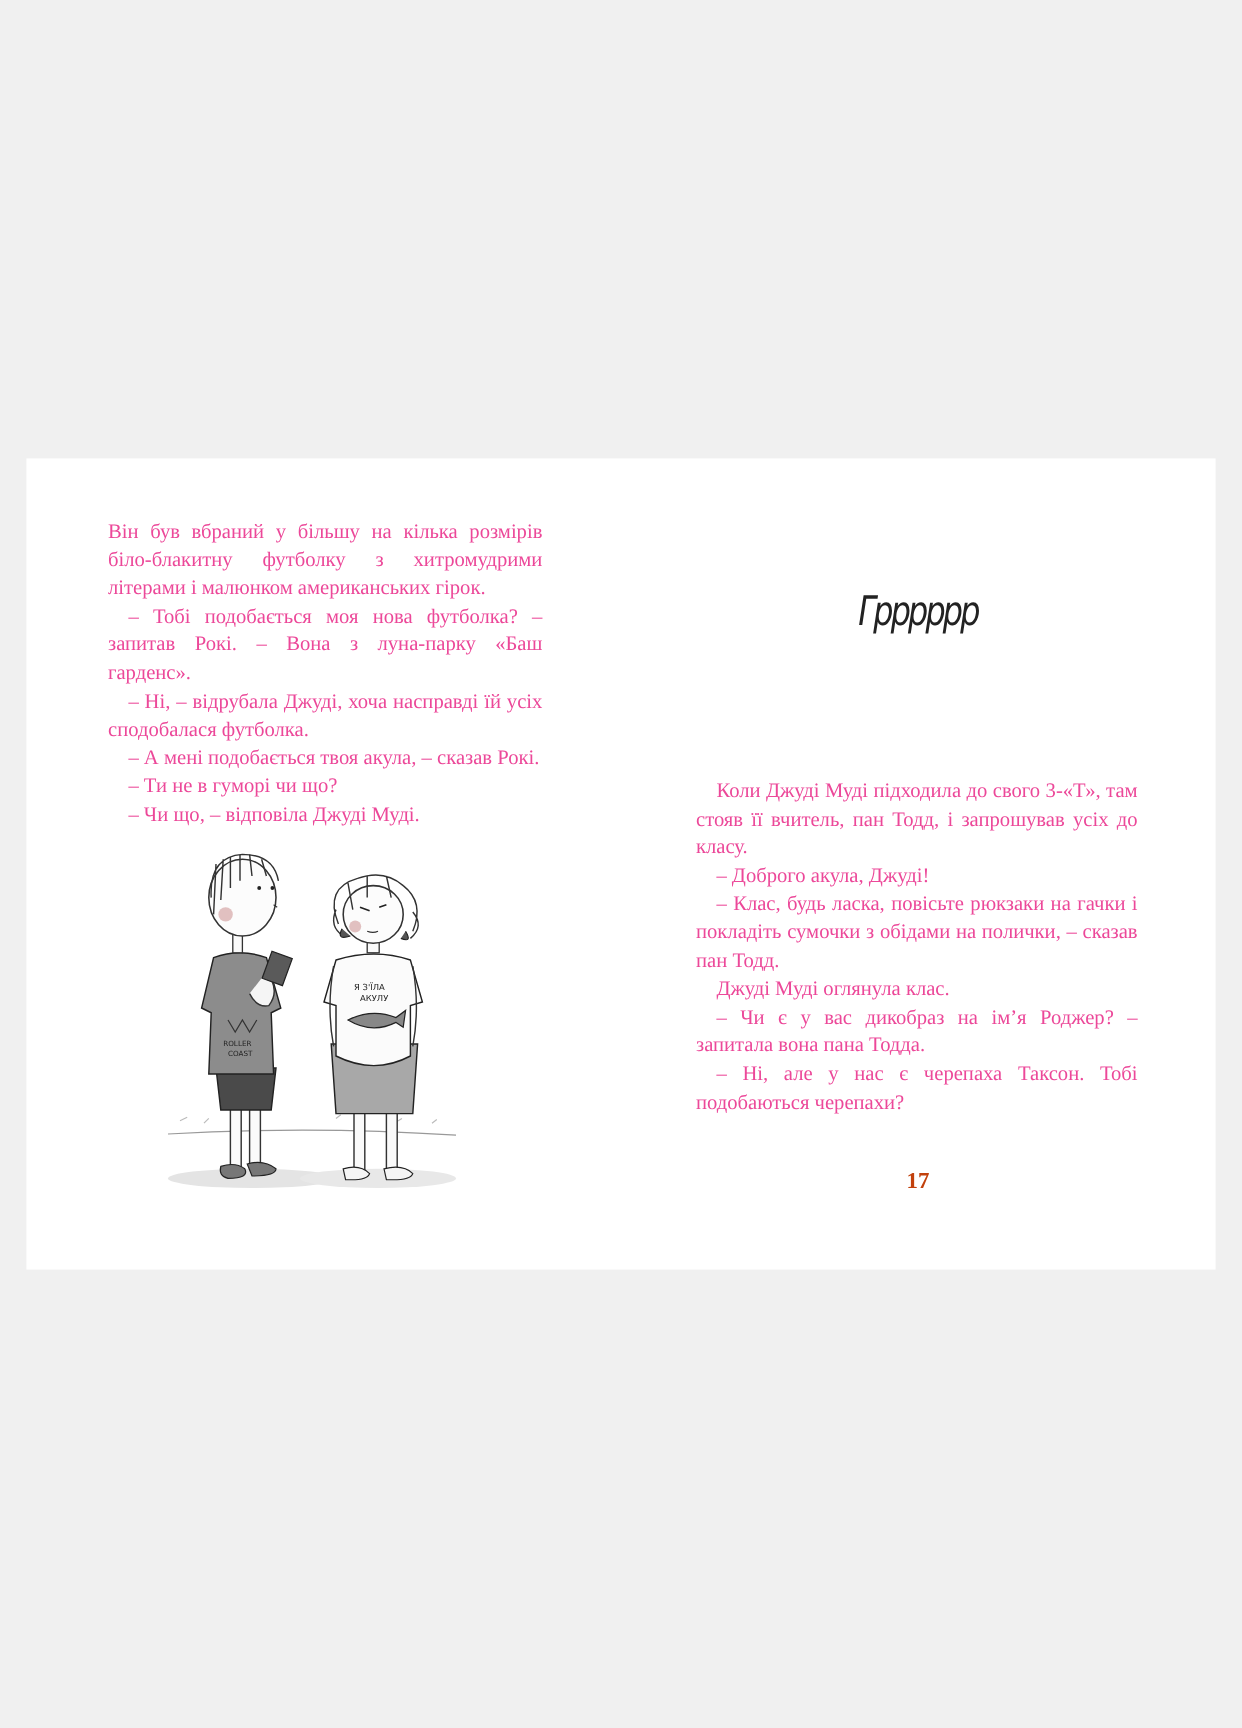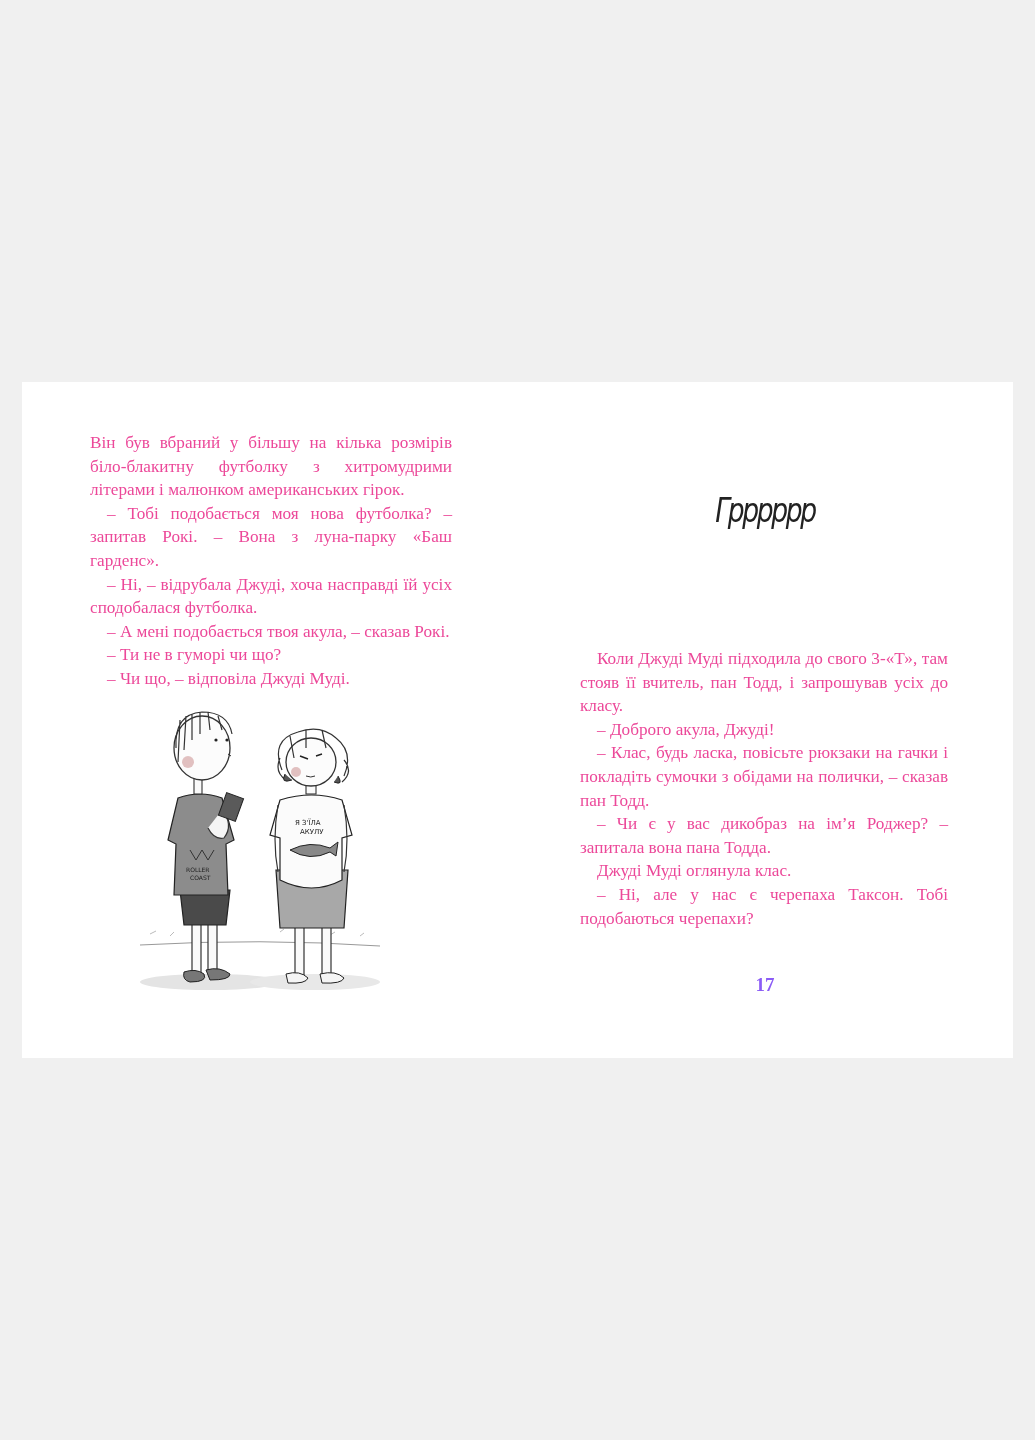--- a/index.html
+++ b/index.html
@@ -72,21 +72,21 @@
     }
     .page-number {
       position: absolute;
       left: 0;
       width: 496px;
       top: 592px;
       text-align: center;
       font-family: "Liberation Serif", serif;
       font-weight: bold;
       font-size: 19px;
-      color: #8b5cf6;
+      color: #c2410c;
     }
     .illustration {
       position: absolute;
       left: 108px;
       top: 318px;
       width: 262px;
       height: 300px;
     }
   </style>
 </head>
@@ -173,21 +173,21 @@
     </svg>
   </div>
 
   <div class="page page-right">
     <div class="chapter-title">Грррррр</div>
 
     <div class="text-block right-text">
       <p>Коли Джуді Муді підходила до свого 3-«Т», там стояв її вчитель, пан Тодд, і запрошував усіх до класу.</p>
       <p>– Доброго акула, Джуді!</p>
       <p>– Клас, будь ласка, повісьте рюкзаки на гачки і покладіть сумочки з обідами на полички, – сказав пан Тодд.</p>
+      <p>Джуді Муді оглянула клас.</p>
       <p>– Чи є у вас дикобраз на ім’я Роджер? – запитала вона пана Тодда.</p>
-      <p>Джуді Муді оглянула клас.</p>
       <p>– Ні, але у нас є черепаха Таксон. Тобі подобаються черепахи?</p>
     </div>
 
     <div class="page-number">17</div>
   </div>
 
 </div>
 
 </body></html>

